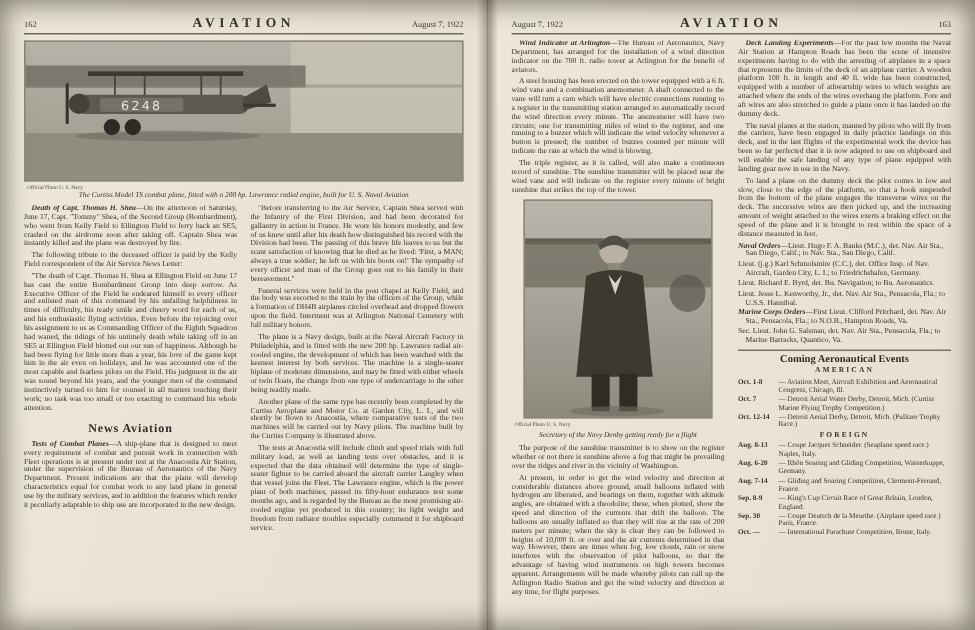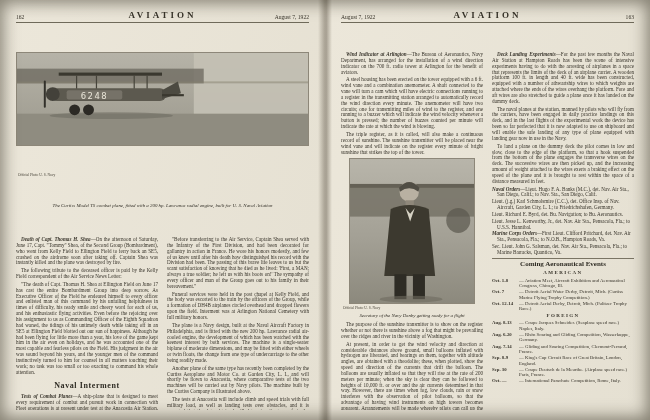--- a/index.html
+++ b/index.html
@@ -4,21 +4,21 @@
 <style>
   * { margin:0; padding:0; box-sizing:border-box; }
   html,body { width:650px; height:420px; overflow:hidden; }
   body { background:#33312c; font-family:"Liberation Serif","DejaVu Serif",serif; }
   .spread { position:relative; display:flex; width:650px; height:420px; }
   .spread .vignette { position:absolute; inset:0; pointer-events:none;
     box-shadow: inset 0 0 16px 3px rgba(30,25,12,.5); }
   .gutter { position:absolute; left:50%; top:0; bottom:0; width:14px; transform:translateX(-50%);
     background:linear-gradient(90deg, rgba(40,30,15,0), rgba(40,30,15,.28) 42%, rgba(40,30,15,.36) 58%, rgba(40,30,15,0)); pointer-events:none; }
   .page { width:325px; height:420px; background:linear-gradient(105deg,#ece7da,#e5e0d2);
-    padding:9px 16px 10px; display:flex; flex-direction:column; overflow:hidden;gap:25px; }
+    padding:9px 16px 10px; display:flex; flex-direction:column; overflow:hidden; }
   .page-header { display:flex; justify-content:space-between; align-items:flex-end;
     border-bottom:1px solid #6f6a5a; padding-bottom:2px; margin-bottom:4px; height:14px; color:#38342a; }
   .ph-side { font-size:5.6px; width:76px; }
   .ph-side.r { text-align:right; }
   .ph-title { font-size:9px; font-weight:bold; letter-spacing:3px; }
   .photo { border:0.5px solid #8d8779; background:#a5a296; }
   .photo svg { display:block; width:100%; height:100%; }
   .photo-plane { width:100%; height:94px; }
   .photo-denby { width:126px; height:146px; margin:3px auto 0; }
   .credit { font-size:3.6px; color:#4a463b; margin:1.5px 0 0 2px; }
@@ -86,21 +86,21 @@
 
     <div class="cols">
       <div class="col">
 
           <p class="blk"><span class="lead">Death of Capt. Thomas H. Shea</span><span>—On the afternoon of Saturday, June 17, Capt. "Tommy" Shea, of the Second Group (Bombardment), who went from Kelly Field to Ellington Field to ferry back an SE5, crashed on the airdrome soon after taking off. Captain Shea was instantly killed and the plane was destroyed by fire.</span></p>
 
           <p class="blk"><span>The following tribute to the deceased officer is paid by the Kelly Field correspondent of the Air Service News Letter:</span></p>
 
           <p class="blk"><span>"The death of Capt. Thomas H. Shea at Ellington Field on June 17 has cast the entire Bombardment Group into deep sorrow. As Executive Officer of the Field he endeared himself to every officer and enlisted man of this command by his unfailing helpfulness in times of difficulty, his ready smile and cheery word for each of us, and his enthusiastic flying activities. Even before the rejoicing over his assignment to us as Commanding Officer of the Eighth Squadron had waned, the tidings of his untimely death while taking off in an SE5 at Ellington Field blotted out our sun of happiness. Although he had been flying for little more than a year, his love of the game kept him in the air even on holidays, and he was accounted one of the most capable and fearless pilots on the Field. His judgment in the air was sound beyond his years, and the younger men of the command instinctively turned to him for counsel in all matters touching their work; no task was too small or too exacting to command his whole attention.</span></p>
 
-          <p class="blk t-heading"><span>Naval Interment</span></p>
+          <p class="blk t-heading"><span>News Aviation</span></p>
 
           <p class="blk"><span class="lead">Tests of Combat Planes</span><span>—A ship-plane that is designed to meet every requirement of combat and pursuit work in connection with Fleet operations is at present under test at the Anacostia Air Station, under the supervision of the Bureau of Aeronautics of the Navy Department. Present indications are that the plane will develop characteristics equal for combat work to any land plane in general use by the military services, and in addition the features which render it peculiarly adaptable to ship use are incorporated in the new design.</span></p>
         </div>
       <div class="col">
 
           <p class="blk"><span>"Before transferring to the Air Service, Captain Shea served with the Infantry of the First Division, and had been decorated for gallantry in action in France. He wore his honors modestly, and few of us knew until after his death how distinguished his record with the Division had been. The passing of this brave life leaves to us but the scant satisfaction of knowing that he died as he lived: 'First, a MAN; always a true soldier; he left us with his boots on!' The sympathy of every officer and man of the Group goes out to his family in their bereavement."</span></p>
 
           <p class="blk"><span>Funeral services were held in the post chapel at Kelly Field, and the body was escorted to the train by the officers of the Group, while a formation of DH4B airplanes circled overhead and dropped flowers upon the field. Interment was at Arlington National Cemetery with full military honors.</span></p>
 
           <p class="blk"><span>The plane is a Navy design, built at the Naval Aircraft Factory in Philadelphia, and is fitted with the new 200 hp. Lawrance radial air-cooled engine, the development of which has been watched with the keenest interest by both services. The machine is a single-seater biplane of moderate dimensions, and may be fitted with either wheels or twin floats, the change from one type of undercarriage to the other being readily made.</span></p>

